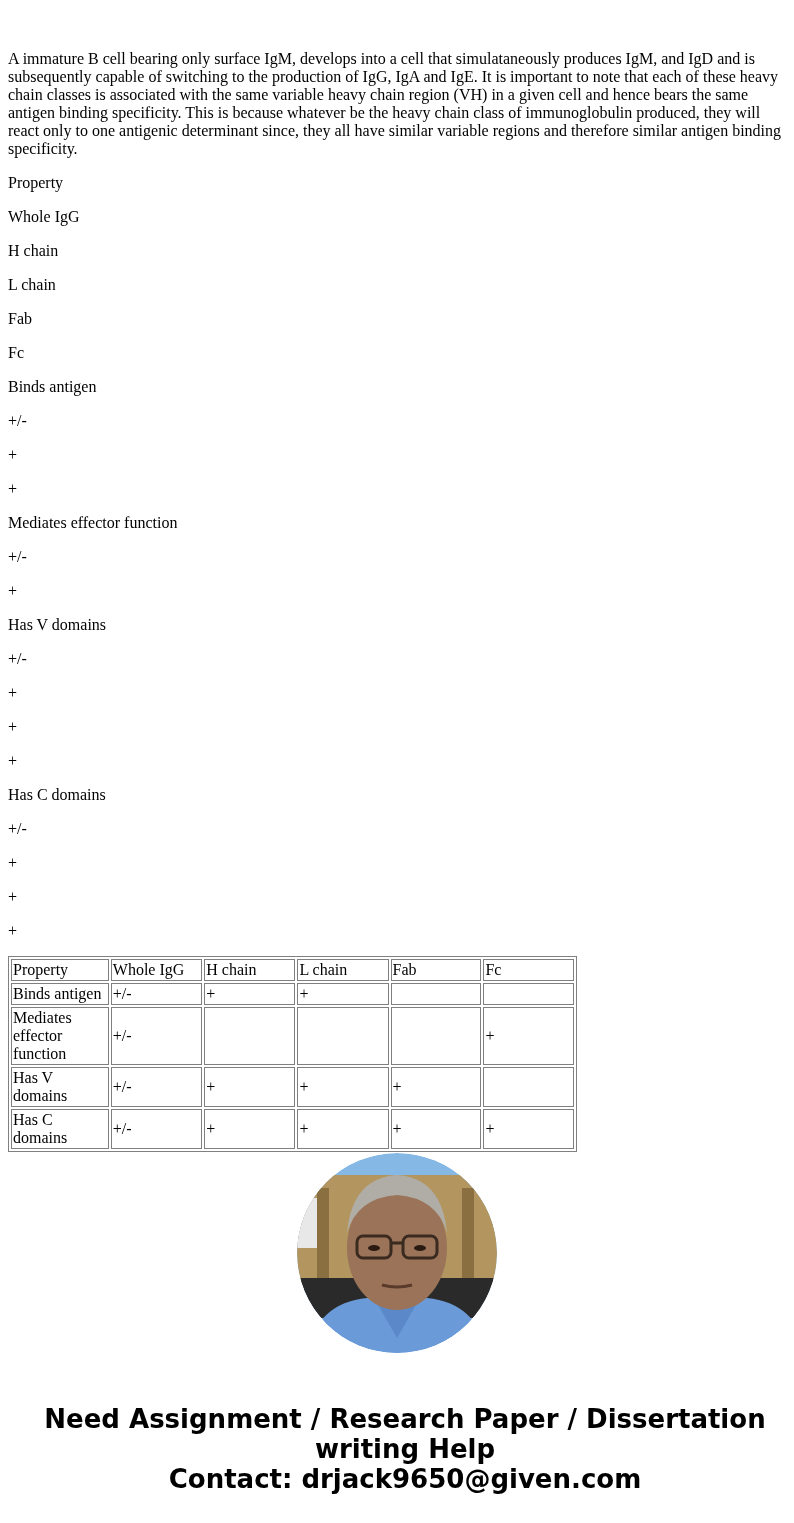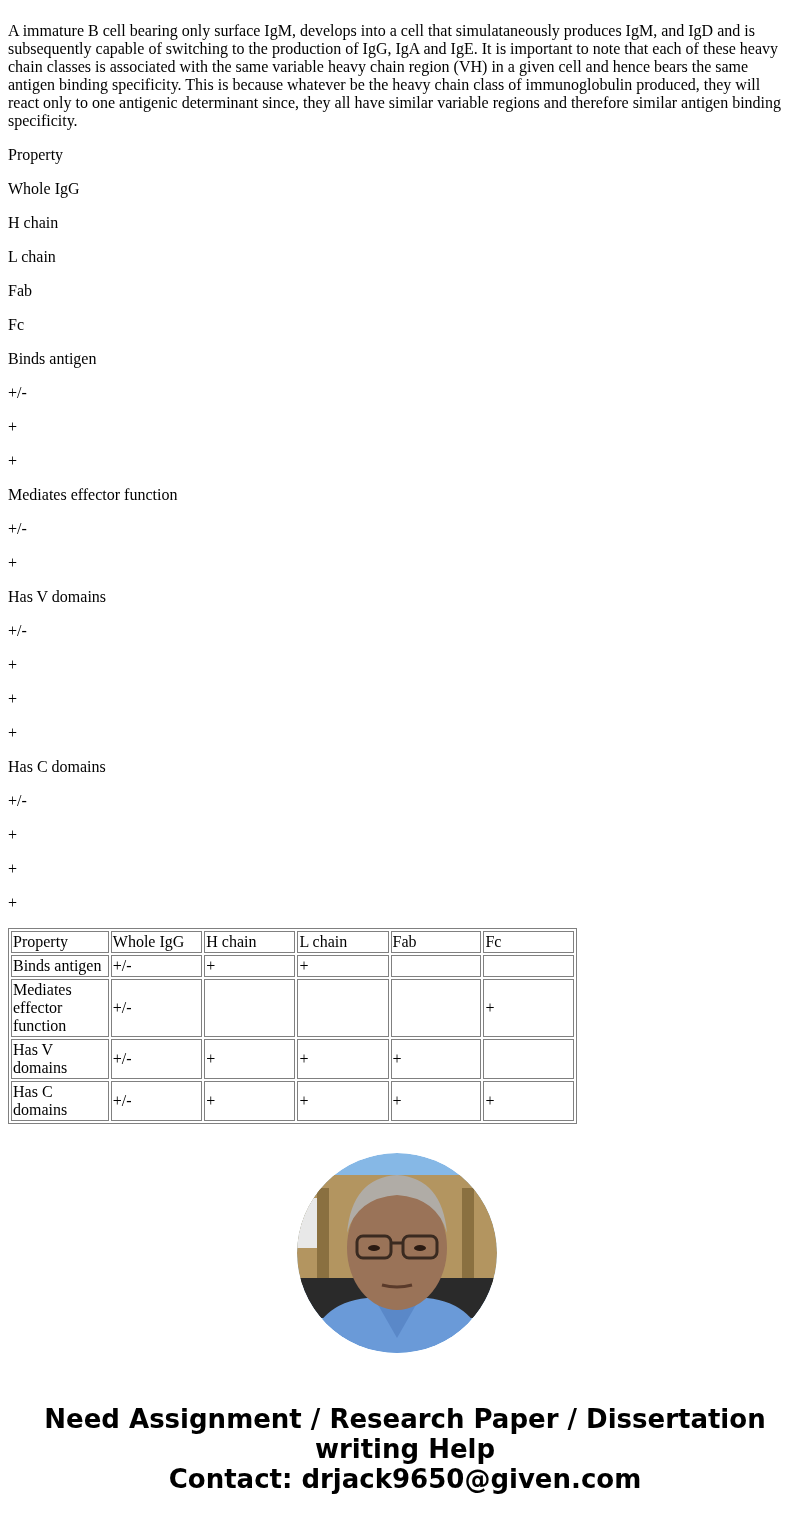--- a/index.html
+++ b/index.html
@@ -5,21 +5,21 @@
   html, body { margin: 0; padding: 0; background: #ffffff; }
   body {
     width: 794px;
     min-height: 1523px;
     font-family: "Liberation Serif", "DejaVu Serif", serif;
     font-size: 16px;
     line-height: 18px;
     color: #000;
     position: relative;
   }
-  .content { padding: 22px 12px 0 8px; }
+  .content { padding: 22px 12px 0 8px; margin-top: 28px; }
   p { margin: 0 0 16px 0; }
   .intro { margin-bottom: 16px; }
   table.props {
     border: 1px solid #808080;
     border-collapse: separate;
     border-spacing: 2px;
     margin-top: 0;
     width: 569px;
   }
   table.props td {

